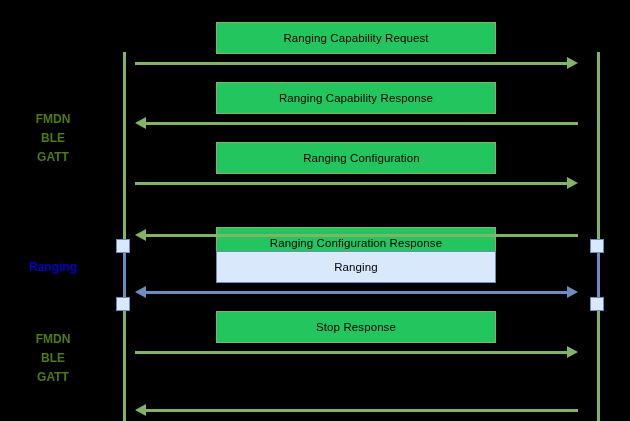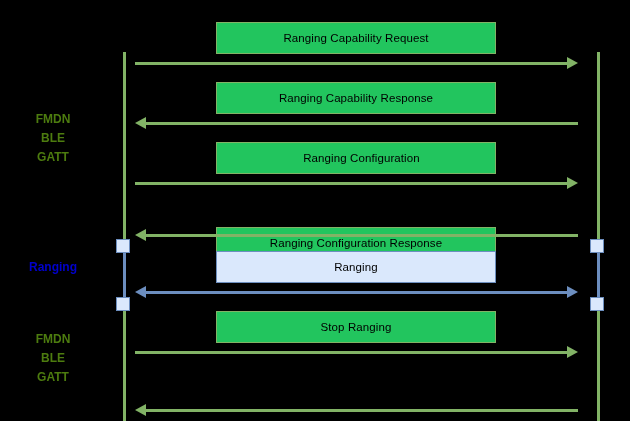--- a/index.html
+++ b/index.html
@@ -154,21 +154,21 @@
     <div class="arrow-line green" style="left:11px; width:432px;"></div>
   </div>
 
   <div class="msgbox blue" style="top:251px;">Ranging</div>
   <div class="arrow-row" style="left:135px; top:284px; width:443px;">
     <div class="arrow-head left blue" style="left:0;"></div>
     <div class="arrow-line blue" style="left:11px; width:421px;"></div>
     <div class="arrow-head right blue" style="left:432px;"></div>
   </div>
 
-  <div class="msgbox green" style="top:311px;">Stop Ranging</div>
+  <div class="msgbox green" style="top:311px;">Stop Response</div>
   <div class="arrow-row" style="left:135px; top:344px; width:443px;">
     <div class="arrow-line green" style="left:0; width:432px;"></div>
     <div class="arrow-head right green" style="left:432px;"></div>
   </div>
 
   <div class="arrow-row" style="left:135px; top:402px; width:443px;">
     <div class="arrow-head left green" style="left:0;"></div>
     <div class="arrow-line green" style="left:11px; width:432px;"></div>
   </div>
 

